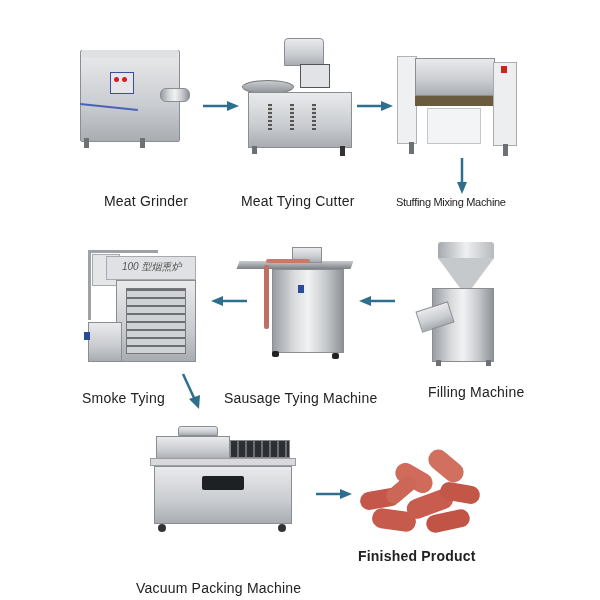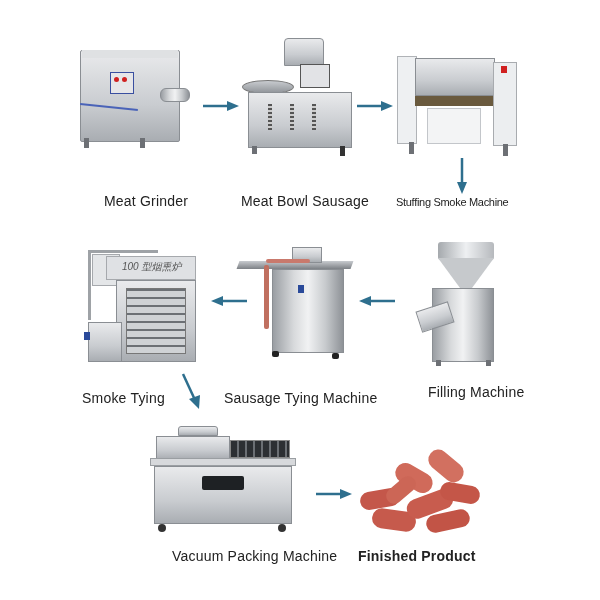--- a/index.html
+++ b/index.html
@@ -39,38 +39,38 @@
   <div class="abs steel-v" style="left:44px;top:0;width:40px;height:28px;border-radius:4px 4px 0 0;"></div>
   <div class="abs" style="left:2px;top:42px;width:50px;height:12px;border-radius:50%;background:linear-gradient(180deg,#c8cbcf,#8f9398);border:1px solid #777;"></div>
   <div class="abs" style="left:60px;top:26px;width:28px;height:22px;background:#e2e3e6;border:1px solid #555;"></div>
   <div class="abs steel-v" style="left:8px;top:54px;width:104px;height:56px;"></div>
   <div class="abs" style="left:28px;top:66px;width:4px;height:26px;background:repeating-linear-gradient(180deg,#555 0 2px,#ccc 2px 4px);"></div>
   <div class="abs" style="left:50px;top:66px;width:4px;height:26px;background:repeating-linear-gradient(180deg,#555 0 2px,#ccc 2px 4px);"></div>
   <div class="abs" style="left:72px;top:66px;width:4px;height:26px;background:repeating-linear-gradient(180deg,#555 0 2px,#ccc 2px 4px);"></div>
   <div class="leg" style="left:12px;top:108px;height:8px;"></div>
   <div class="leg" style="left:100px;top:108px;height:10px;background:#333;"></div>
 </div>
-<div class="label" style="left:241px;top:193px;">Meat Bowl Sausage</div>
+<div class="label" style="left:241px;top:193px;">Meat Tying Cutter</div>
 
 <svg class="arrow" style="left:357px;top:100px;" width="36" height="12" viewBox="0 0 36 12">
   <line x1="0" y1="6" x2="26" y2="6" stroke="#2e6f8e" stroke-width="2.5"></line>
   <polygon points="24,1 36,6 24,11" fill="#2e6f8e"></polygon>
 </svg>
 
 <div class="abs" style="left:397px;top:52px;width:122px;height:110px;">
   <div class="abs" style="left:0;top:4px;width:20px;height:88px;background:#eef0f2;border:1px solid #b0b3b7;box-sizing:border-box;"></div>
   <div class="abs steel-v" style="left:18px;top:6px;width:80px;height:38px;"></div>
   <div class="abs" style="left:18px;top:44px;width:80px;height:10px;background:#6a5a3e;"></div>
   <div class="abs" style="left:30px;top:56px;width:54px;height:36px;background:#f3f4f5;border:1px solid #c3c6ca;box-sizing:border-box;"></div>
   <div class="abs" style="left:96px;top:10px;width:24px;height:84px;background:#eceef0;border:1px solid #a8abaf;box-sizing:border-box;"></div>
   <div class="abs" style="left:104px;top:14px;width:6px;height:7px;background:#d02020;"></div>
   <div class="leg" style="left:12px;top:90px;height:12px;"></div>
   <div class="leg" style="left:106px;top:92px;height:12px;"></div>
 </div>
-<div class="label small" style="left:396px;top:196px;">Stuffing Smoke Machine</div>
+<div class="label small" style="left:396px;top:196px;">Stuffing Mixing Machine</div>
 
 <svg class="arrow" style="left:456px;top:158px;" width="12" height="36" viewBox="0 0 12 36">
   <line x1="6" y1="0" x2="6" y2="26" stroke="#2e6f8e" stroke-width="2.5"></line>
   <polygon points="1,24 6,36 11,24" fill="#2e6f8e"></polygon>
 </svg>
 
 <div class="abs" style="left:80px;top:244px;width:120px;height:126px;font-style:italic;">
   <div class="abs" style="left:8px;top:6px;width:3px;height:70px;background:#9ea2a6;"></div>
   <div class="abs" style="left:8px;top:6px;width:70px;height:3px;background:#9ea2a6;"></div>
   <div class="abs" style="left:12px;top:10px;width:26px;height:30px;background:#e4e6e8;border:1px solid #a6a9ad;"></div>
@@ -127,21 +127,21 @@
 <div class="abs" style="left:150px;top:424px;width:150px;height:112px;">
   <div class="abs steel-v" style="left:28px;top:2px;width:40px;height:10px;border-radius:3px 3px 0 0;"></div>
   <div class="abs steel-v" style="left:6px;top:12px;width:74px;height:24px;"></div>
   <div class="abs" style="left:80px;top:16px;width:60px;height:18px;background:repeating-linear-gradient(90deg,#2c2f33 0 6px,#6b6f74 6px 8px);border:1px solid #888;box-sizing:border-box;"></div>
   <div class="abs" style="left:0;top:34px;width:146px;height:8px;background:#d7d9dc;border:1px solid #9a9ea2;box-sizing:border-box;"></div>
   <div class="abs steel-v" style="left:4px;top:42px;width:138px;height:58px;"></div>
   <div class="abs" style="left:52px;top:52px;width:42px;height:14px;background:#1e2124;border-radius:2px;"></div>
   <div class="abs" style="left:8px;top:100px;width:8px;height:8px;border-radius:50%;background:#333;"></div>
   <div class="abs" style="left:128px;top:100px;width:8px;height:8px;border-radius:50%;background:#333;"></div>
 </div>
-<div class="label" style="left:136px;top:548px;margin-left:36px;">Vacuum Packing Machine</div>
+<div class="label" style="left:136px;top:580px;">Vacuum Packing Machine</div>
 
 <svg class="arrow" style="left:316px;top:488px;" width="36" height="12" viewBox="0 0 36 12">
   <line x1="0" y1="6" x2="26" y2="6" stroke="#2e6f8e" stroke-width="2.5"></line>
   <polygon points="24,1 36,6 24,11" fill="#2e6f8e"></polygon>
 </svg>
 
 <div class="abs" style="left:356px;top:438px;width:130px;height:100px;">
   <div class="abs" style="left:4px;top:52px;width:40px;height:18px;border-radius:9px;background:#c4574a;transform:rotate(-10deg);"></div>
   <div class="abs" style="left:16px;top:72px;width:44px;height:20px;border-radius:10px;background:#c65a4c;transform:rotate(8deg);"></div>
   <div class="abs" style="left:38px;top:30px;width:40px;height:20px;border-radius:10px;background:#d06a5a;transform:rotate(30deg);"></div>

